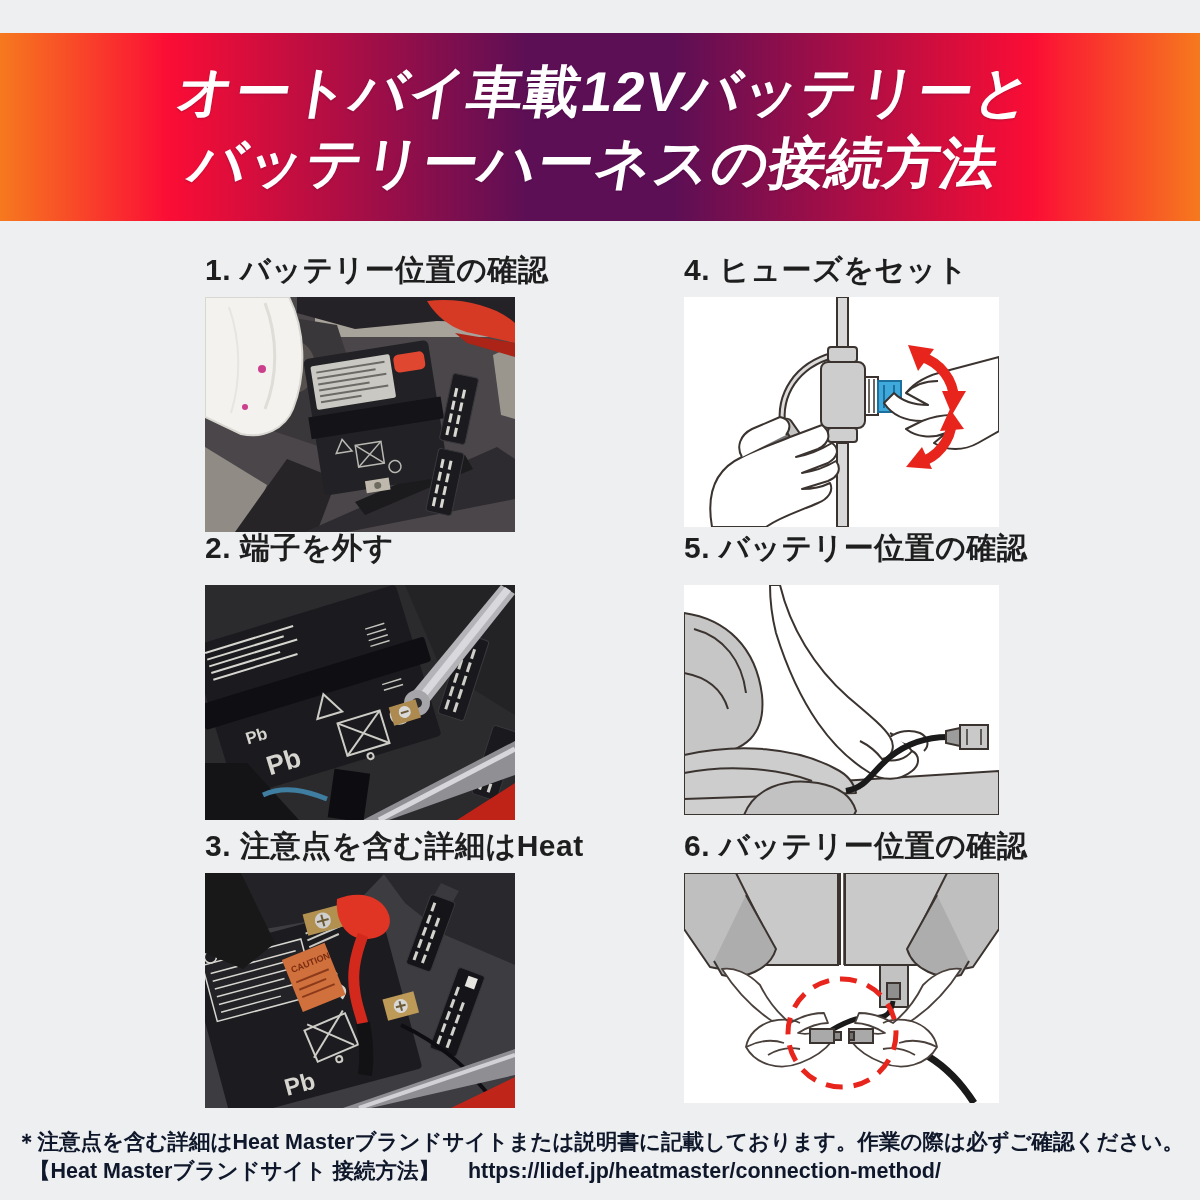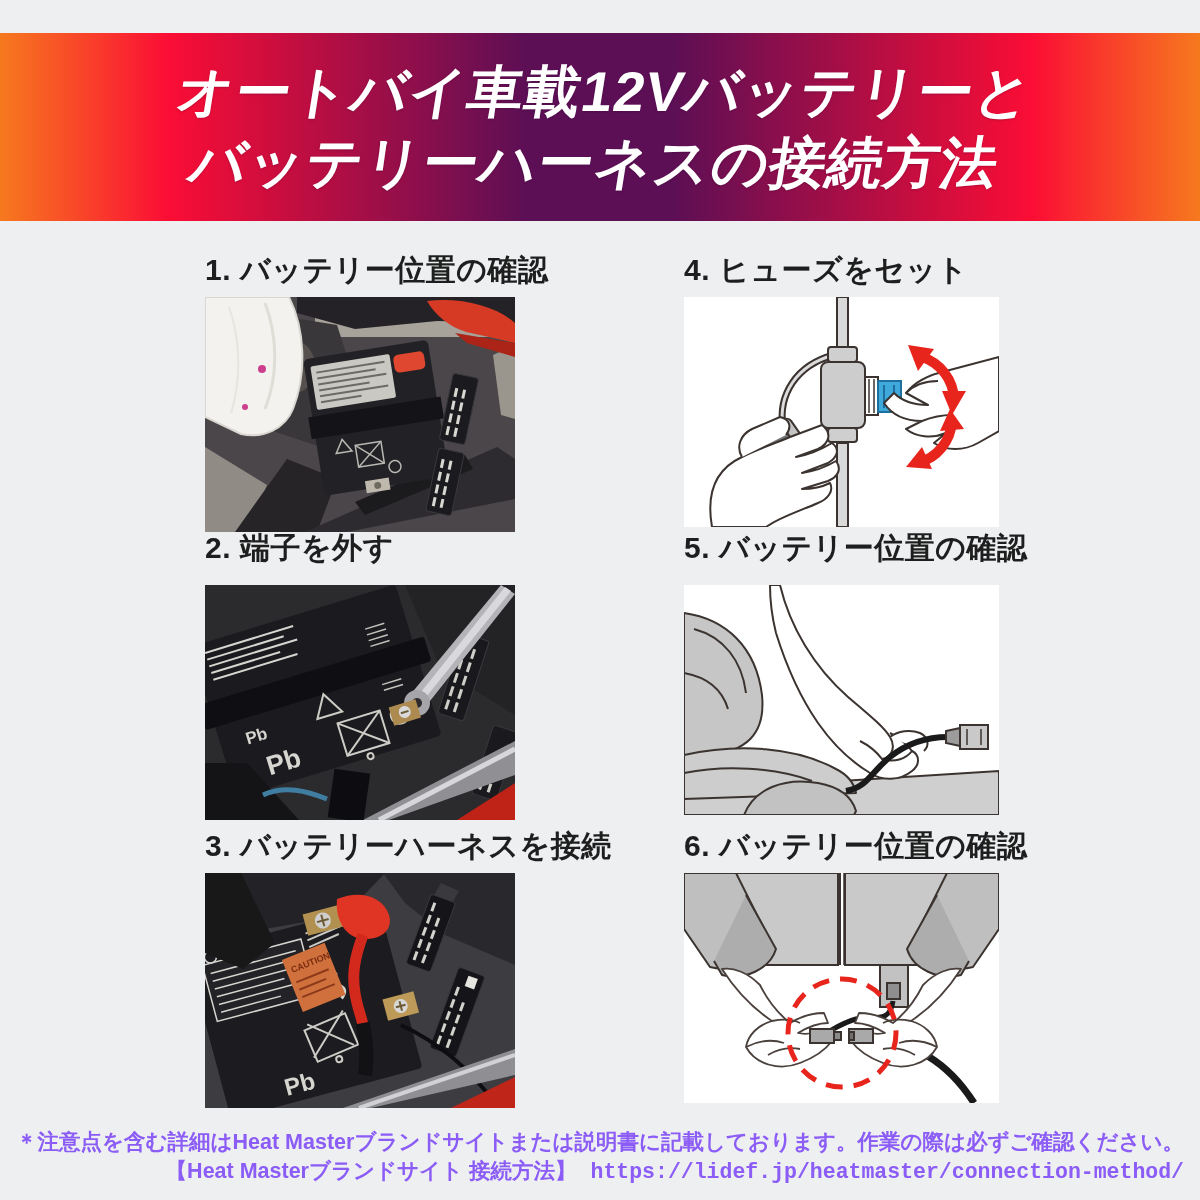--- a/index.html
+++ b/index.html
@@ -26,44 +26,44 @@
   .img-frame svg { display:block; width:100%; height:100%; }
 
   .cL { left:205px; } .cR { left:684px; }
   .t1 { top:250px; } .t2 { top:528px; } .t3 { top:826px; }
   .i1 { top:297px; } .i2 { top:585px; } .i3 { top:873px; }
   .wL { width:310px; } .wR { width:315px; }
   .hL { height:235px; } .hR { height:230px; }
 
   
   .footer { position:absolute; left:0; top:1128px; width:1200px; display:flex; justify-content:center; }
-  .footer-inner { font-size:21.5px; font-weight:bold; color:#8b5cf6; line-height:29px; text-align:right; }
+  .footer-inner { font-size:21.5px; font-weight:bold; color:#0f172a; line-height:29px; text-align:left; }
   .footer-line2 { padding-left:13px; }
-  .footer-line2 .url { margin-left:14px; font-weight:bold;font-family:Liberation Mono, monospace; }
+  .footer-line2 .url { margin-left:28px; font-weight:bold; }
 
   text.mark { font-weight:bold; fill:#d6d5cf; }
 </style>
 </head>
 <body>
 
 <div class="banner">
   <div class="banner-inner">
     <div class="banner-line">オートバイ車載12Vバッテリーと</div>
     <div class="banner-line">バッテリーハーネスの接続方法</div>
   </div>
 </div>
 
 <div class="step-title cL t1">
   <span class="num">1.</span><span>バッテリー位置の確認</span>
 </div>
 <div class="step-title cL t2">
   <span class="num">2.</span><span>端子を外す</span>
 </div>
 <div class="step-title cL t3">
-  <span class="num">3.</span><span>バッテリーハーネスを接続</span>
+  <span class="num">3.</span><span>注意点を含む詳細はHeat</span>
 </div>
 <div class="step-title cR t1">
   <span class="num">4.</span><span>ヒューズをセット</span>
 </div>
 <div class="step-title cR t2">
   <span class="num">5.</span><span>バッテリー位置の確認</span>
 </div>
 <div class="step-title cR t3">
   <span class="num">6.</span><span>バッテリー位置の確認</span>
 </div>

